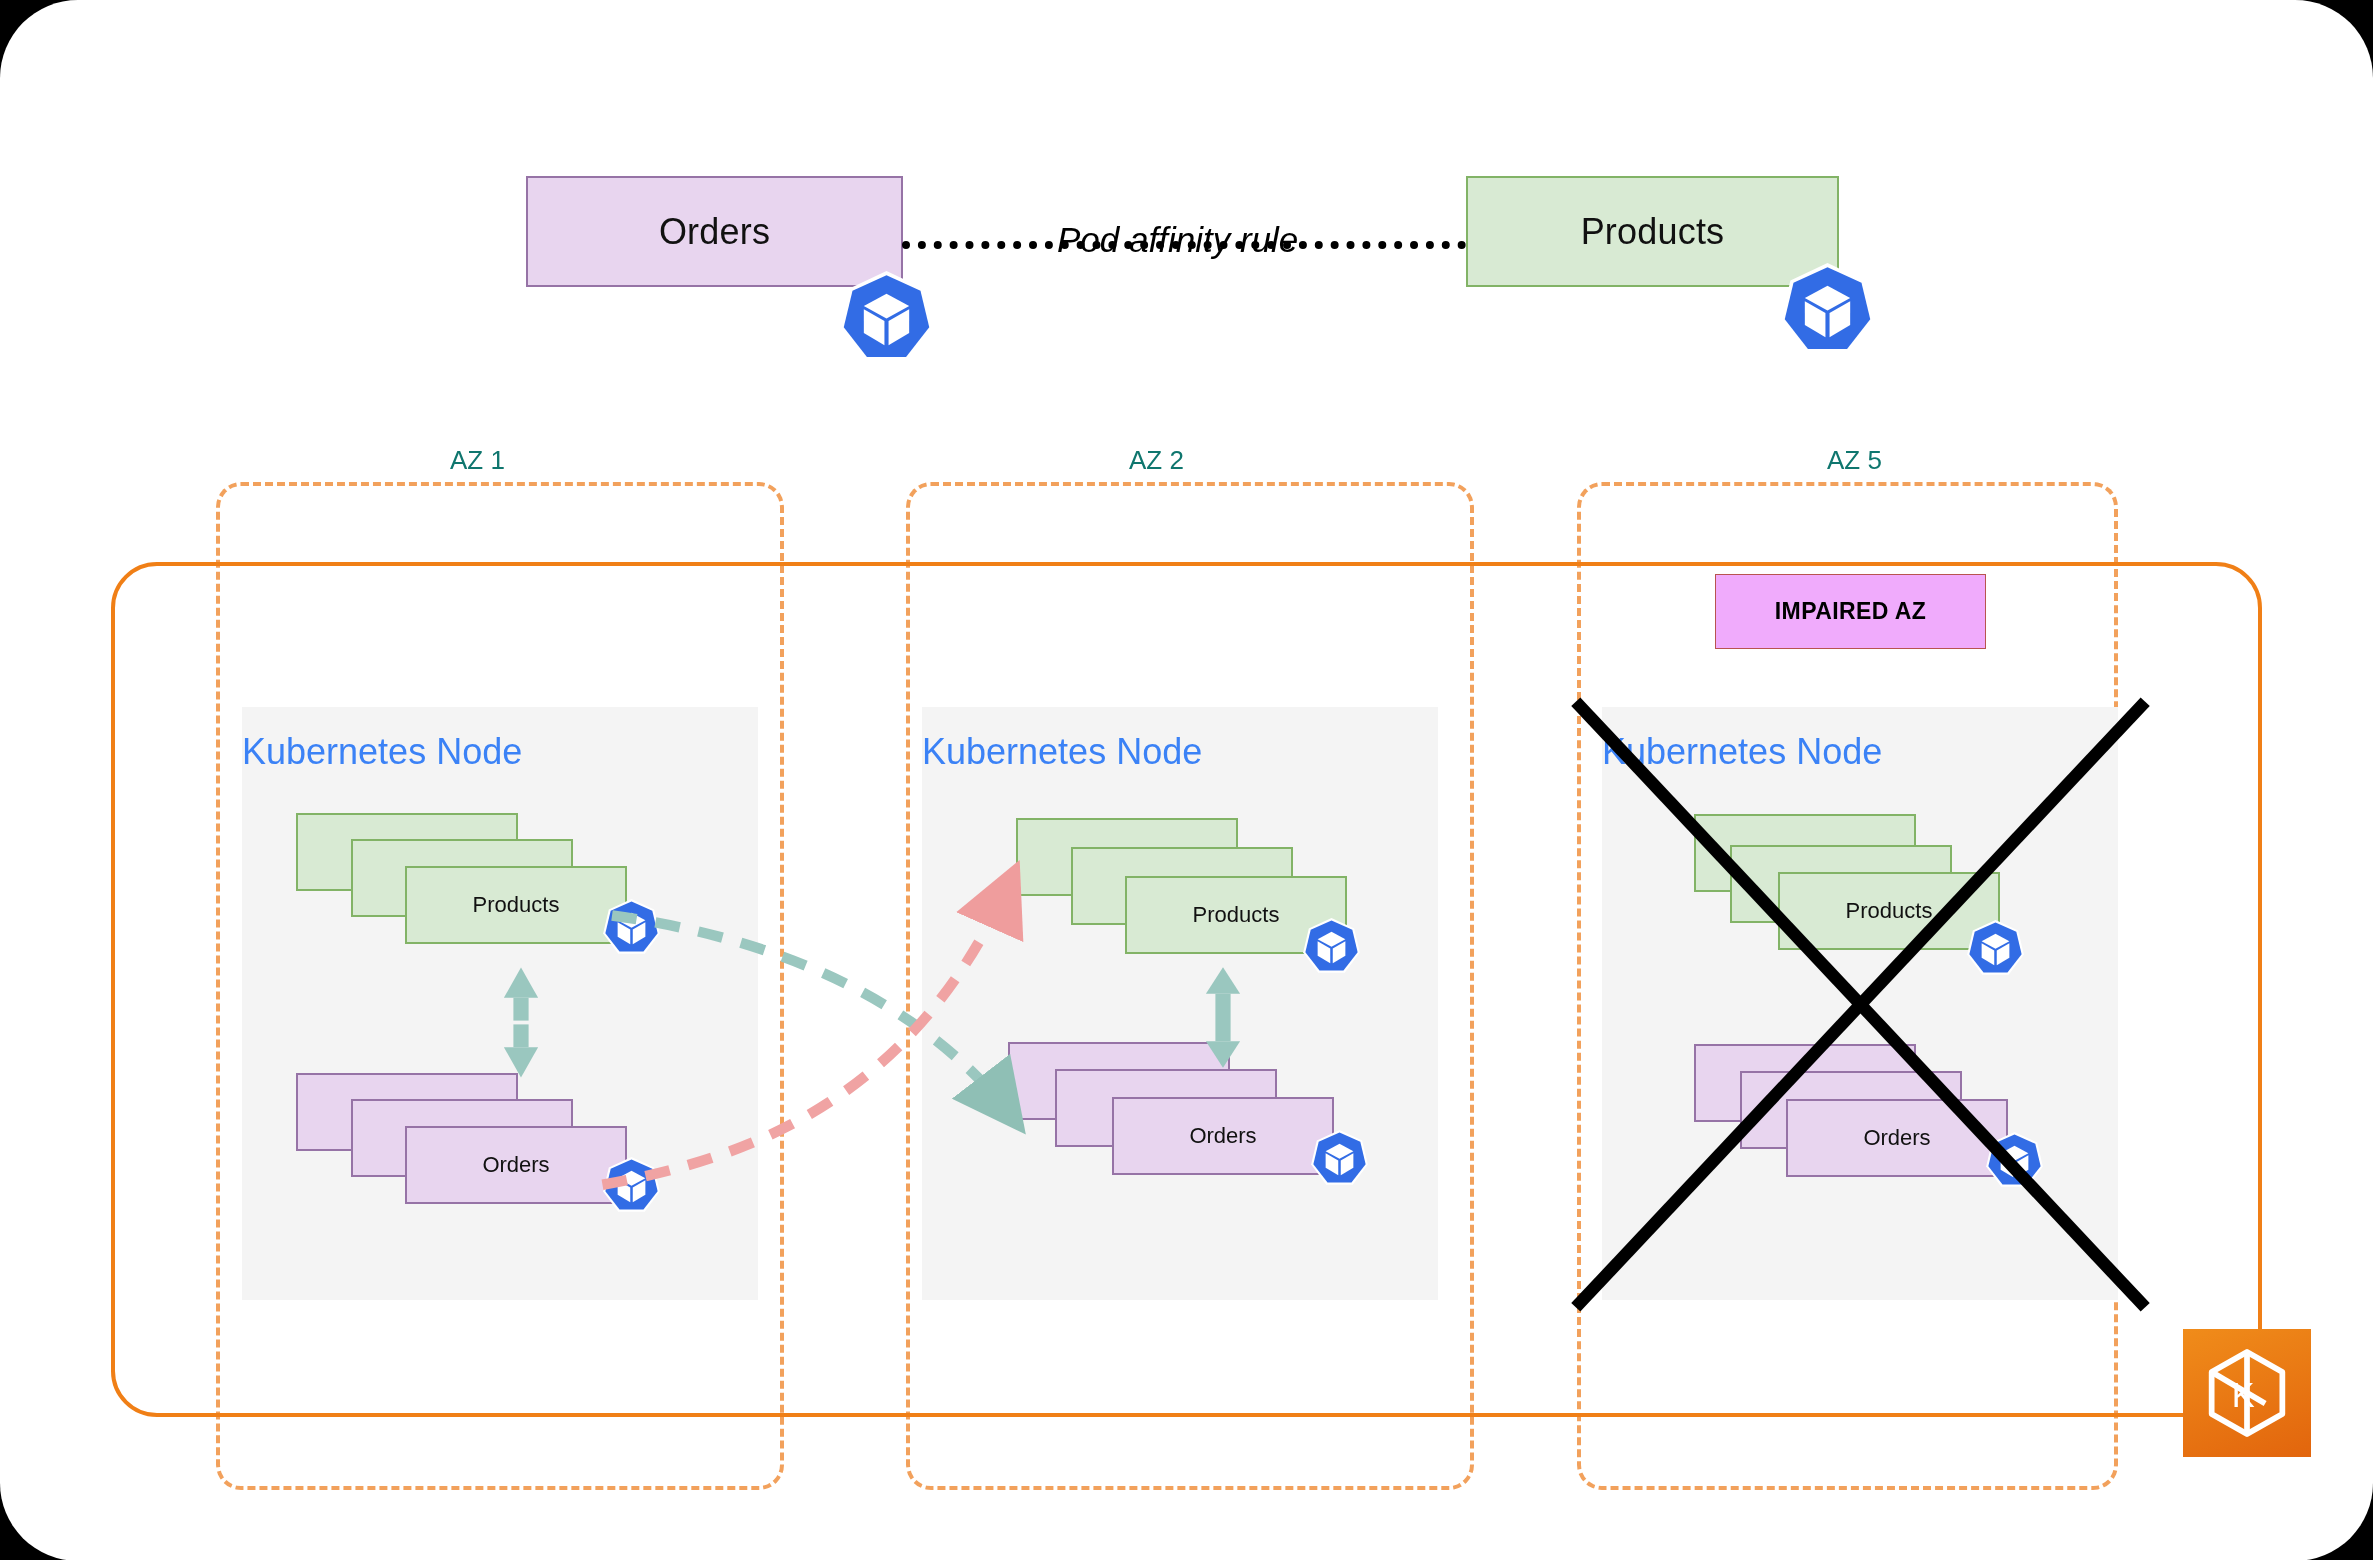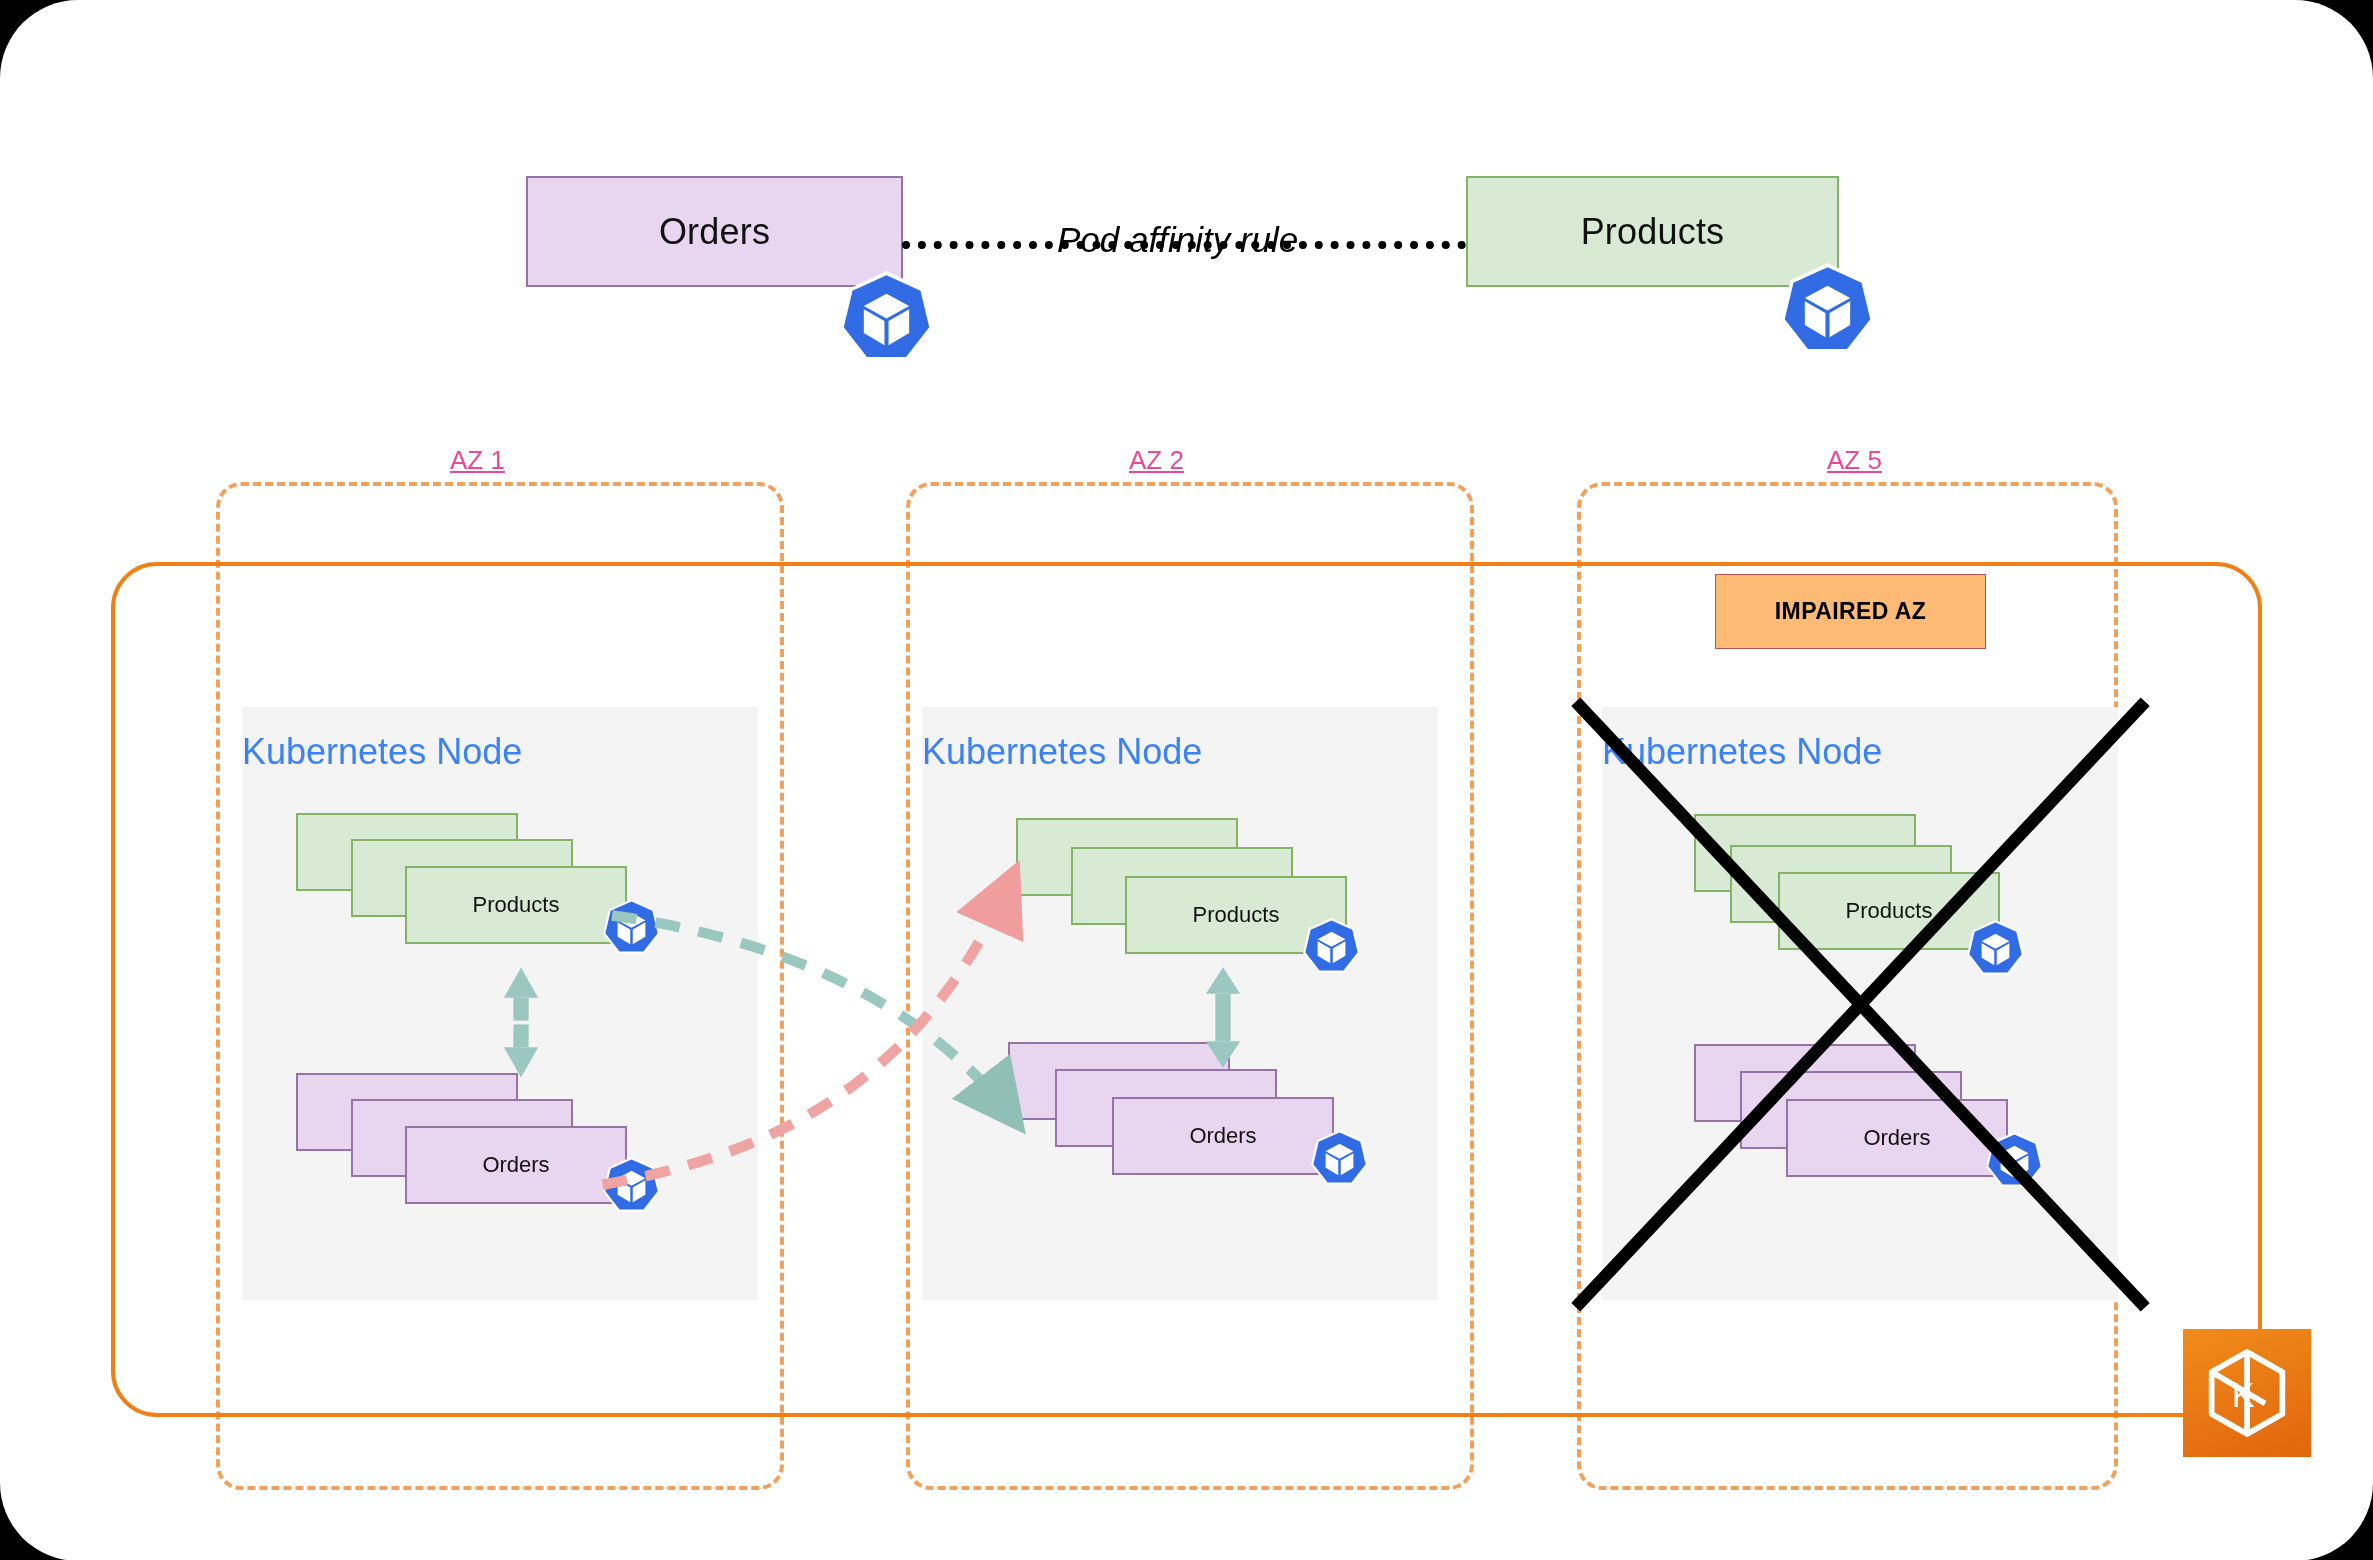--- a/index.html
+++ b/index.html
@@ -13,38 +13,38 @@
           display:flex;align-items:center;justify-content:center;
           font-size:36px;color:#111;letter-spacing:0.2px;}
   .svc-orders{background:#e8d5ef;border-color:#9673a6;}
   .svc-products{background:#d8ead3;border-color:#82b366;}
 
   .affinity-label{font-style:italic;font-size:35px;color:#000;white-space:nowrap;}
   .dotline{height:0;border-top:8.6px dotted #000;}
 
   
   .az-box{box-sizing:border-box;border:4.8px dashed #f2a15c;border-radius:25px;background:transparent;}
-  .az-label{font-size:26px;color:#ec4899;text-align:center;white-space:nowrap;text-decoration:underline;}
+  .az-label{font-size:26px;color:#0f766e;text-align:center;white-space:nowrap;}
 
   
   .cluster-box{box-sizing:border-box;border:4.8px solid #f07f16;border-radius:46px;background:transparent;}
 
   
   .node-box{background:#f4f4f4;}
   .node-title{font-size:36px;color:#3b82f6;text-align:left;white-space:nowrap;}
 
   
   .pod{box-sizing:border-box;border-width:2.9px;border-style:solid;}
   .pod-green{background:#d8ead3;border-color:#82b366;}
   .pod-purple{background:#e8d5ef;border-color:#9673a6;}
   .pod-label{position:absolute;left:0;right:0;top:50%;transform:translateY(-50%);
              text-align:center;font-size:22px;color:#111;}
 
   
-  .impaired{box-sizing:border-box;background:#fdba74;border:1.9px solid #b85450;
+  .impaired{box-sizing:border-box;background:#f0abfc;border:1.9px solid #b85450;
             display:flex;align-items:center;justify-content:center;
             font-size:23px;font-weight:bold;color:#000;letter-spacing:0.4px;}
 
   
   .kbadge{background:linear-gradient(160deg,#f08c1a 0%,#e2650d 100%);}
 
   svg{display:block;overflow:visible;}
 </style>
 </head>
 <body>

